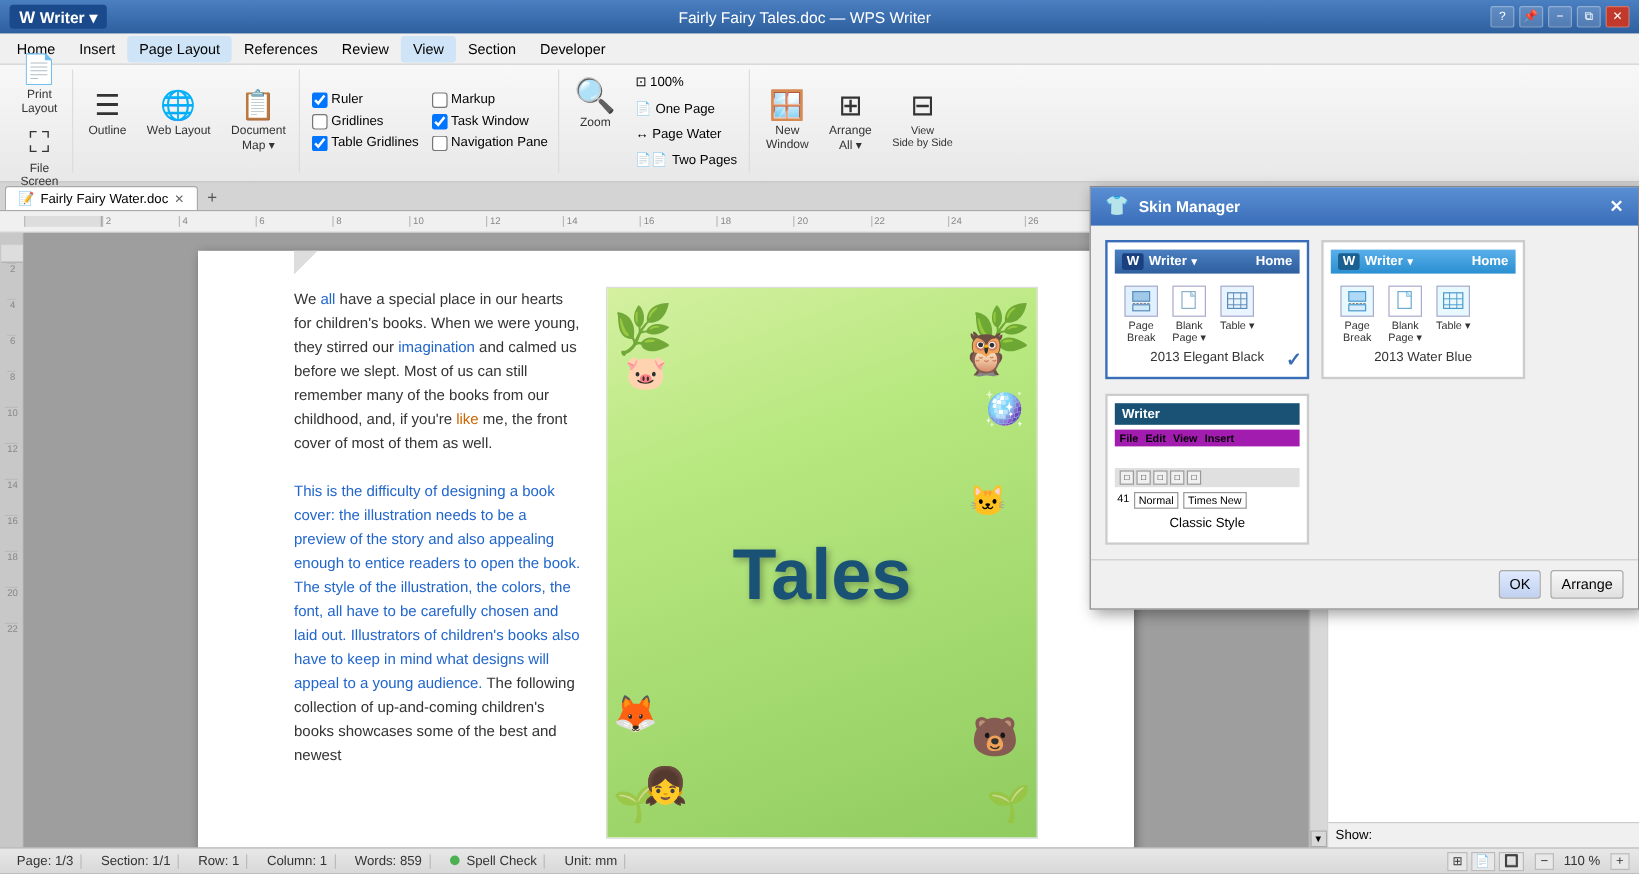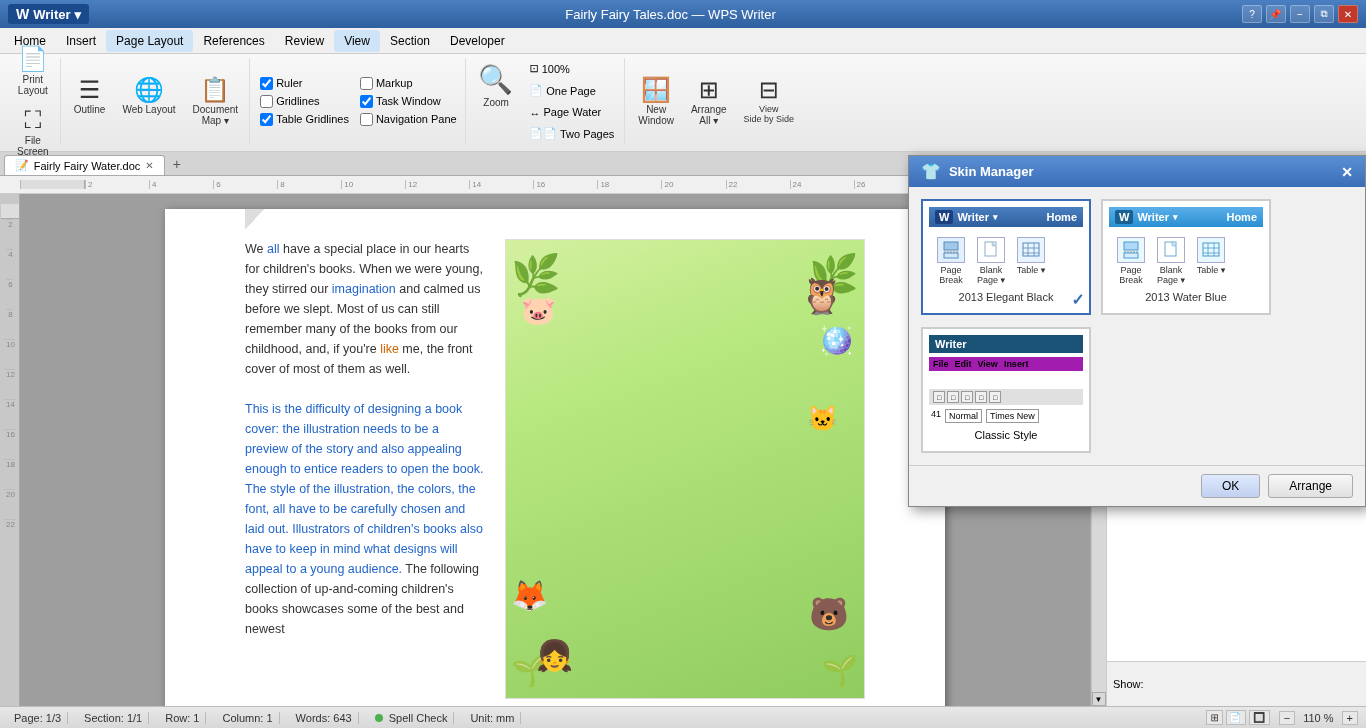--- a/index.html
+++ b/index.html
@@ -266,21 +266,21 @@
       align-items: center;
       justify-content: space-between;
       cursor: pointer;
       font-size: 12px;
     }
     .style-item.active { background: #d0e4ff; }
     .style-item .enter-icon { color: #888; font-size: 10px; }
     .style-item-h5 { font-weight: bold; font-style: italic; font-size: 13px; }
     .style-item-h8 { font-style: italic; }
     .style-panel-footer {
-      padding: 16px 6px;
+      padding: 4px 6px;
       background: #f0f0f0;
       border-top: 1px solid #ccc;
       display: flex;
       align-items: flex-start;
       gap: 4px;
       font-size: 11px;
     }
     .style-footer-select {
       flex: 1;
       font-size: 11px;
@@ -430,21 +430,21 @@
 
     
     .dialog-buttons {
       display: flex;
       justify-content: flex-end;
       gap: 8px;
       padding: 8px 12px;
       border-top: 1px solid #ccc;
     }
     .dialog-btn {
-      padding: 4px 20px;
+      padding: 4px 8px;
       font-size: 12px;
       cursor: pointer;
       border: 1px solid #aaa;
       background: linear-gradient(to bottom, #f8f8f8, #e0e0e0);
       border-radius: 3px;
     }
     .dialog-btn.primary { background: linear-gradient(to bottom, #e0eaff, #c0d0f0); }
 
     
     .status-bar {
@@ -788,20 +788,21 @@
 
           <div style="position:absolute;top:30px;right:20px;font-size:35px;">🦉</div>
           <div style="position:absolute;top:50px;left:15px;font-size:28px;">🐷</div>
           <div style="position:absolute;top:80px;right:10px;font-size:28px;">🪩</div>
           <div style="position:absolute;bottom:80px;left:5px;font-size:30px;">🦊</div>
           <div style="position:absolute;bottom:60px;right:15px;font-size:32px;">🐻</div>
           <div style="position:absolute;bottom:20px;left:30px;font-size:30px;">👧</div>
           <div style="position:absolute;top:160px;right:25px;font-size:25px;">🐱</div>
 
           <div style="text-align:center;z-index:3;margin-top:20px;">
+            <div class="book-title-tales">Tales</div>
           </div>
         </div>
       </div>
 
       <div class="doc-text">
         We <span class="highlight">all</span> have a special place in our hearts for children's books. When we were young, they stirred our <span class="highlight">imagination</span> and calmed us before we slept. Most of us can still remember many of the books from our childhood, and, if you're <span class="orange">like</span> me, the front cover of most of them as well.
       </div>
 
       <div class="second-para doc-text">
         <span class="blue">This is the difficulty of designing a book cover: the illustration needs to be a preview of the story and also appealing enough to entice readers to open the book. The style of the illustration, the colors, the font, all have to be carefully chosen and laid out. Illustrators of children's books also have to keep in mind what designs will appeal to a young audience.</span> The following collection of up-and-coming children's books showcases some of the best and newest
@@ -860,21 +861,21 @@
   <div class="status-section">
     <span>Section: 1/1</span>
   </div>
   <div class="status-section">
     <span>Row: 1</span>
   </div>
   <div class="status-section">
     <span>Column: 1</span>
   </div>
   <div class="status-section">
-    <span>Words: 643</span>
+    <span>Words: 859</span>
   </div>
   <div class="status-section" style="cursor:pointer;">
     <span class="spell-check-dot"></span>
     <span>Spell Check</span>
   </div>
   <div class="status-section">
     <span>Unit: mm</span>
   </div>
   <div class="zoom-controls">
     <div style="display:flex;gap:3px;margin-right:5px;">

